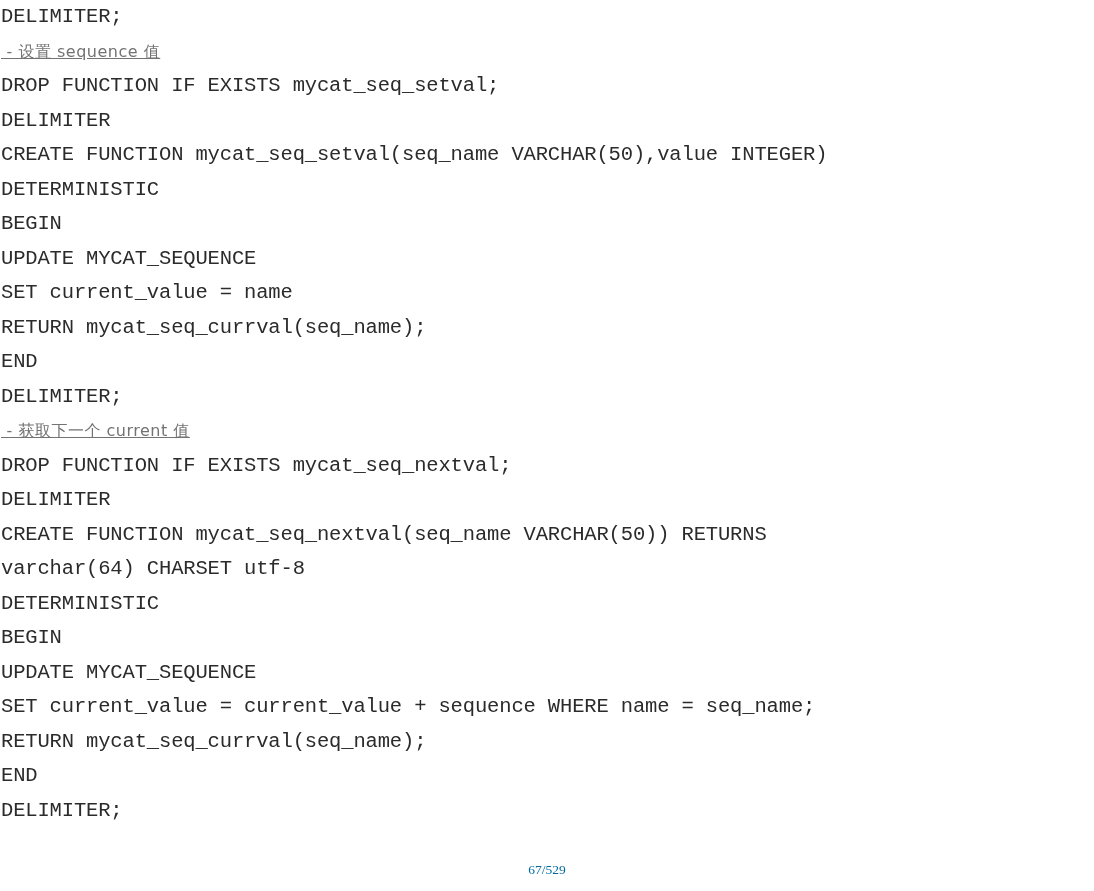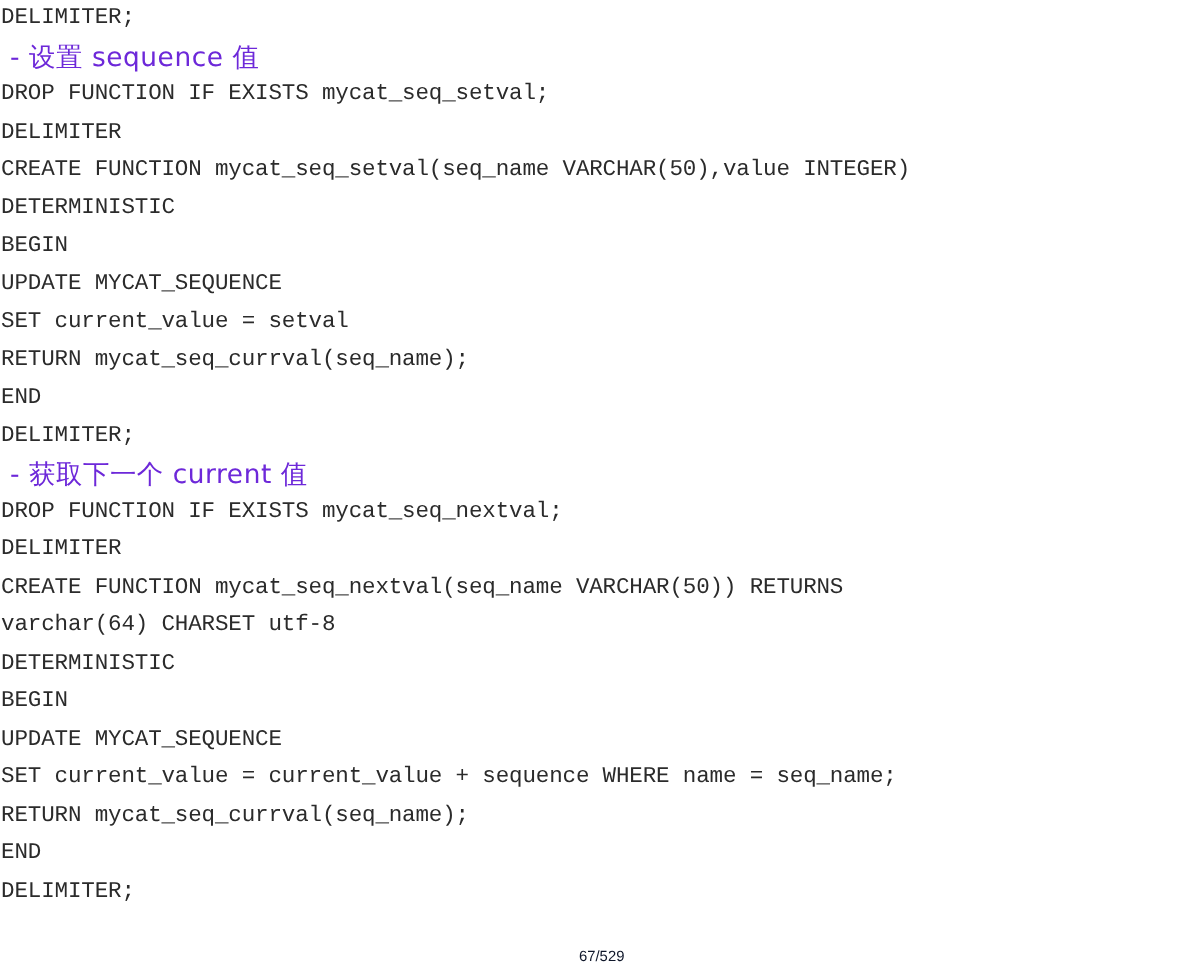--- a/index.html
+++ b/index.html
@@ -28,51 +28,52 @@
     height: 34.5px;
     color: #2b2b2b;
     white-space: pre;
     letter-spacing: -0.15px;
     padding-left: 1px;
     -webkit-font-smoothing: antialiased;
   }
   
   .code-line.cjk {
     font-family: "DejaVu Sans", "Liberation Sans", sans-serif;
-    font-size: 24px;
+    font-size: 16px;
     letter-spacing: 0.5px;
-    color: #6d28d9;
+    color: #737373;
+    text-decoration: underline;
   }
   #page-number {
     position: absolute;
     left: 0;
     top: 862px;
     width: 1094px;
     text-align: center;
-    font-family: Liberation Sans, sans-serif;
+    font-family: Liberation Serif, serif;
     font-size: 13.5px;
-    color: #0f172a;
+    color: #0369a1;
     letter-spacing: 0px;
   }
 </style>
 </head>
 <body>
 
 <div id="page">
 
   <div id="code-block">
       <div class="code-line">DELIMITER;</div>
       <div class="code-line cjk"> - 设置 sequence 值</div>
       <div class="code-line">DROP FUNCTION IF EXISTS mycat_seq_setval;</div>
       <div class="code-line">DELIMITER</div>
       <div class="code-line">CREATE FUNCTION mycat_seq_setval(seq_name VARCHAR(50),value INTEGER)</div>
       <div class="code-line">DETERMINISTIC</div>
       <div class="code-line">BEGIN</div>
       <div class="code-line">UPDATE MYCAT_SEQUENCE</div>
-      <div class="code-line">SET current_value = setval</div>
+      <div class="code-line">SET current_value = name</div>
       <div class="code-line">RETURN mycat_seq_currval(seq_name);</div>
       <div class="code-line">END</div>
       <div class="code-line">DELIMITER;</div>
       <div class="code-line cjk"> - 获取下一个 current 值</div>
       <div class="code-line">DROP FUNCTION IF EXISTS mycat_seq_nextval;</div>
       <div class="code-line">DELIMITER</div>
       <div class="code-line">CREATE FUNCTION mycat_seq_nextval(seq_name VARCHAR(50)) RETURNS</div>
       <div class="code-line">varchar(64) CHARSET utf-8</div>
       <div class="code-line">DETERMINISTIC</div>
       <div class="code-line">BEGIN</div>

